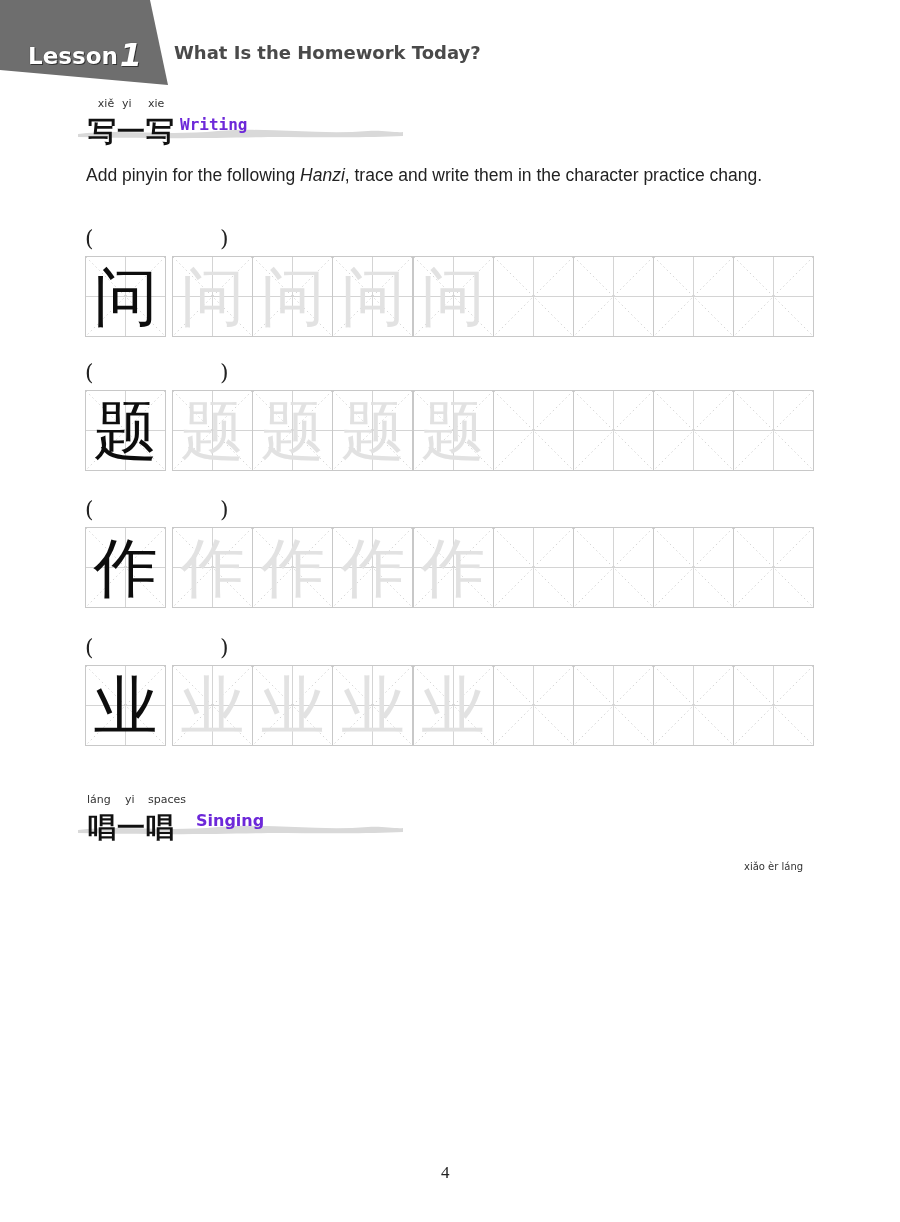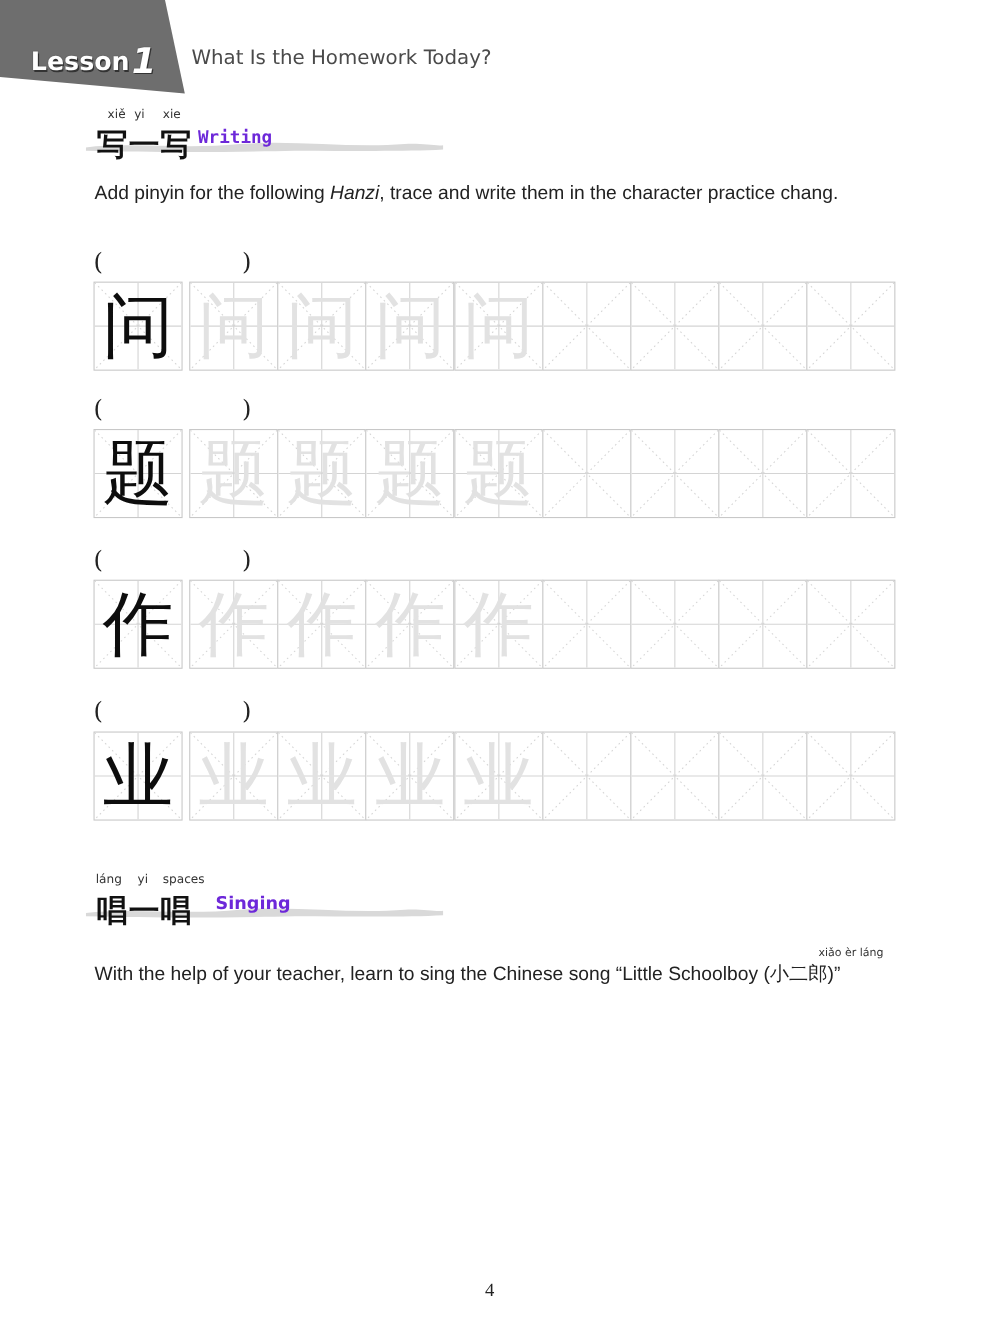--- a/index.html
+++ b/index.html
@@ -14,21 +14,21 @@
     position: absolute; left: 28px; top: 34px;
     font-family: "DejaVu Sans", sans-serif; font-weight: bold; font-size: 23px;
     color: #ffffff; letter-spacing: 0px;
     text-shadow: 1px 1px 0 #333, 0 0 1px #333;
   }
   .lesson-num {
     font-size: 32px; font-style: italic; margin-left: 2px; position: relative; top: 2px;
   }
   .lesson-title {
     position: absolute; left: 174px; top: 42px;
-    font-family: "DejaVu Sans", sans-serif; font-weight: normal; font-size: 18px;
+    font-family: "DejaVu Sans", sans-serif; font-weight: bold; font-size: 18px;
     color: #4a4a4a;
   }
 
   .section-head { position: absolute; left: 78px; width: 330px; height: 50px; }
   .section-head .brush {
     position: absolute; left: 0; top: 28px; width: 325px; height: 16px;
   }
   .pinyin-row {
     position: absolute; left: 12px; top: 0; font-size: 11px; color: #333;
     font-family: "DejaVu Sans", sans-serif;
@@ -446,16 +446,15 @@
   </svg>
   <div class="pinyin-row" style="left:9px;">
     <span style="width:38px;">láng</span><span style="width:23px;">yi</span><span>spaces</span>
   </div>
   <div class="section-cn">唱一唱</div>
   <div class="section-en" style="left:118px; font-family:'DejaVu Sans', sans-serif;">Singing</div>
 </div>
 
 <div class="ruby-note" style="left:744px; top:861px;">xiǎo èr láng</div>
 <div class="instruction" style="top:872px;">
-  <div>With the help of your teacher, learn to sing the Chinese song “Little Schoolboy (小二郎)”</div>
 </div>
 
 <div class="page-number">4</div>
 
 </body></html>

